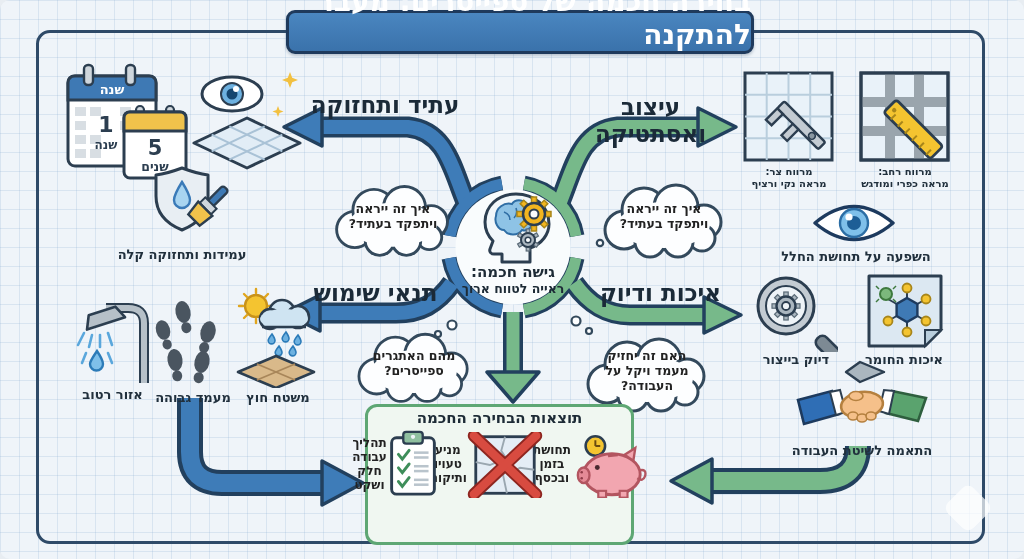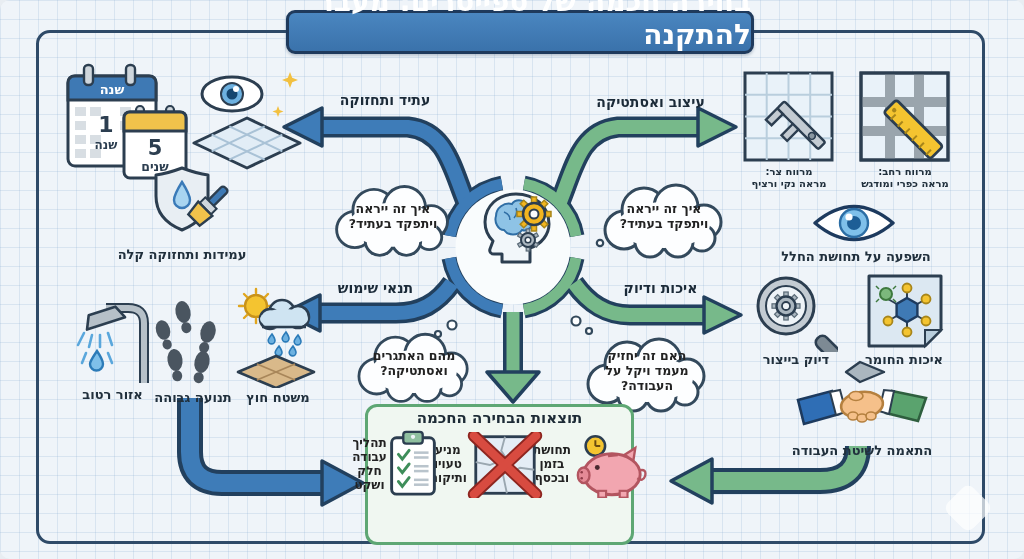--- a/index.html
+++ b/index.html
@@ -24,21 +24,21 @@
     background:linear-gradient(#4a86c0,#3a72ab);
     border:3px solid #1f3a5c;border-radius:9px;box-sizing:border-box;
     display:flex;align-items:flex-end;justify-content:center;
     color:#ffffff;font-weight:700;font-size:28px;direction:rtl;
     box-shadow:0 2px 3px rgba(30,60,90,.25);
   }
   .lbl{
     position:absolute;font-weight:700;color:#21303d;text-align:center;
     direction:rtl;line-height:1.18;
   }
-  .branch-lbl{font-size:14px;color:#1b2a38;}
+  .branch-lbl{font-size:23px;color:#1b2a38;}
   .small-lbl{font-size:13px;}
   .tiny-lbl{font-size:10px;}
   .cloud{position:absolute;}
   .cloud svg{position:absolute;left:0;top:0;width:100%;height:100%;}
   .cloud .cloud-text{
     position:absolute;inset:4px 16px 10px 16px;display:flex;align-items:center;justify-content:center;
     text-align:center;font-weight:700;font-size:12.5px;color:#222;direction:rtl;line-height:1.2;
   }
   .results-box{
     position:absolute;left:365px;top:404px;width:269px;height:141px;
@@ -155,20 +155,24 @@
         <rect x="-1.8" y="-11" width="3.6" height="5" transform="rotate(60)"></rect>
         <rect x="-1.8" y="-11" width="3.6" height="5" transform="rotate(120)"></rect>
         <rect x="-1.8" y="-11" width="3.6" height="5" transform="rotate(180)"></rect>
         <rect x="-1.8" y="-11" width="3.6" height="5" transform="rotate(240)"></rect>
         <rect x="-1.8" y="-11" width="3.6" height="5" transform="rotate(300)"></rect>
       </g>
       <circle r="7" fill="#aab6bf" stroke="#2c3e50" stroke-width="2"></circle>
       <circle r="2.8" fill="#f9fcfd" stroke="#2c3e50" stroke-width="1.5"></circle>
     </g>
   </svg>
+  <div class="center-text">
+    <span class="l1">גישה חכמה:</span>
+    <span class="l2">ראייה לטווח ארוך</span>
+  </div>
 
   <div class="lbl branch-lbl" style="left:300px;top:92px;width:170px;">עתיד ותחזוקה</div>
   <div class="lbl branch-lbl" style="left:563px;top:94px;width:175px;">עיצוב ואסתטיקה</div>
   <div class="lbl branch-lbl" style="left:308px;top:280px;width:135px;">תנאי שימוש</div>
   <div class="lbl branch-lbl" style="left:593px;top:280px;width:135px;">איכות ודיוק</div>
 
   <div class="cloud" style="left:322px;top:176px;width:142px;height:86px;">
     <svg viewBox="0 0 140 90">
       <g fill="#fdfeff" stroke="#33495c" stroke-width="3">
         <circle cx="30" cy="56" r="19"></circle>
@@ -206,21 +210,21 @@
         <circle cx="30" cy="56" r="19"></circle>
           <circle cx="50" cy="36" r="22"></circle>
           <circle cx="82" cy="33" r="22"></circle>
         <circle cx="110" cy="48" r="17"></circle>
           <circle cx="108" cy="64" r="13"></circle>
           <circle cx="84" cy="68" r="15"></circle>
         <circle cx="56" cy="68" r="15"></circle>
       </g>
       <ellipse cx="70" cy="51" rx="46" ry="23" fill="#fdfeff"></ellipse>
     </svg>
-    <div class="cloud-text">מהם האתגרים ואסתטיקה?</div>
+    <div class="cloud-text">מהם האתגרים ספייסרים?</div>
   </div>
 
   <div class="cloud" style="left:577px;top:324px;width:140px;height:98px;">
     <svg viewBox="0 0 140 90">
       <g fill="#fdfeff" stroke="#33495c" stroke-width="3">
         <circle cx="30" cy="56" r="19"></circle>
           <circle cx="50" cy="36" r="22"></circle>
           <circle cx="82" cy="33" r="22"></circle>
         <circle cx="110" cy="48" r="17"></circle>
           <circle cx="108" cy="64" r="13"></circle>
@@ -321,21 +325,21 @@
       <g transform="translate(25,72) rotate(-8)">
           <ellipse rx="7.5" ry="11"></ellipse>
           <ellipse cy="16" rx="5" ry="5.5"></ellipse>
         </g>
       <g transform="translate(52,74) rotate(12)">
           <ellipse rx="7.5" ry="11"></ellipse>
           <ellipse cy="16" rx="5" ry="5.5"></ellipse>
         </g>
     </g>
   </svg>
-  <div class="lbl small-lbl" style="left:138px;top:390px;width:110px;">תנועה גבוהה</div>
+  <div class="lbl small-lbl" style="left:138px;top:390px;width:110px;">מעמד גבוהה</div>
 
   <svg class="abs" style="left:232px;top:286px;" width="88" height="102" viewBox="0 0 88 102">
     <circle cx="24" cy="20" r="11" fill="#f4c430" stroke="#c8921a" stroke-width="2.4"></circle>
     <g stroke="#e0a51e" stroke-width="2.4" stroke-linecap="round">
       <line x1="24" y1="3" x2="24" y2="7"></line>
         <line x1="24" y1="33" x2="24" y2="37"></line>
       <line x1="7" y1="20" x2="11" y2="20"></line>
         <line x1="37" y1="20" x2="41" y2="20"></line>
       <line x1="12" y1="8" x2="15" y2="11"></line>
         <line x1="33" y1="29" x2="36" y2="32"></line>

